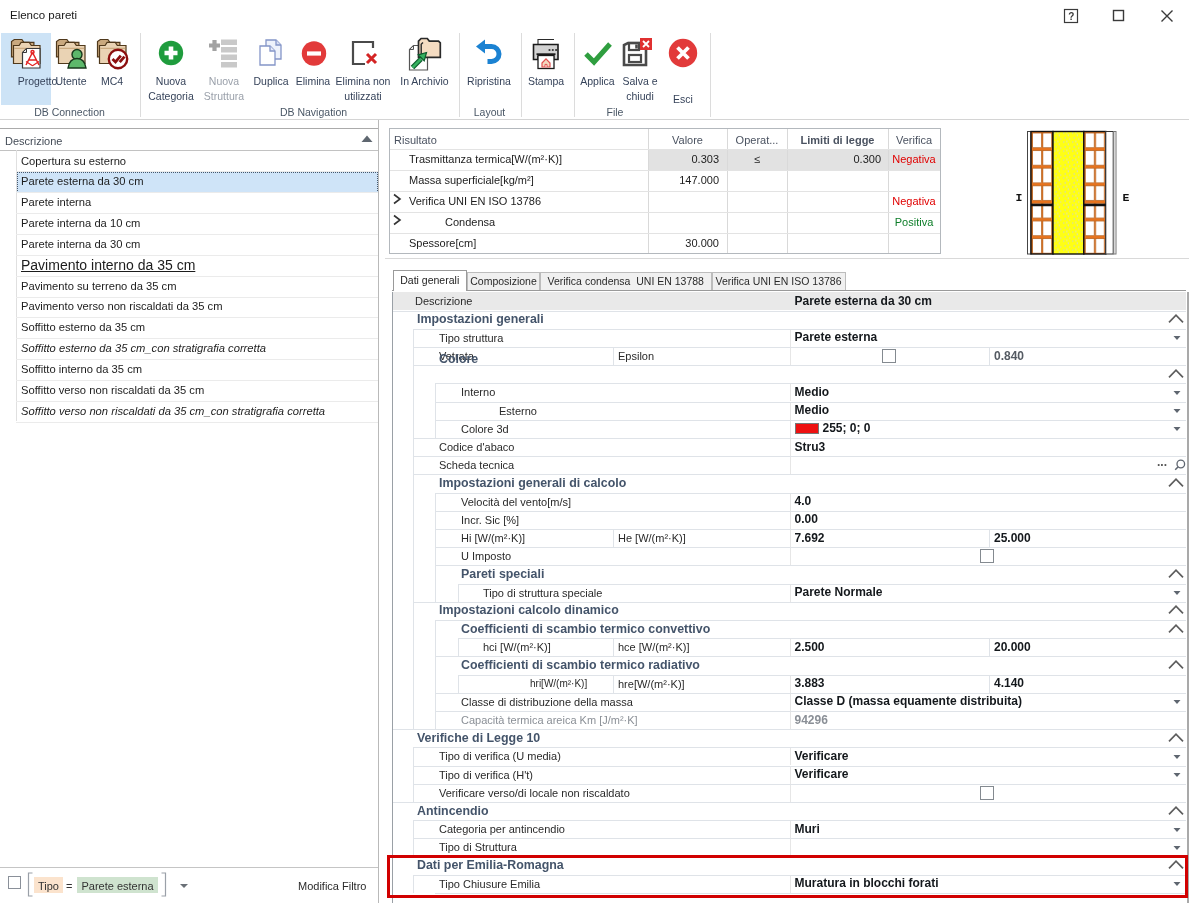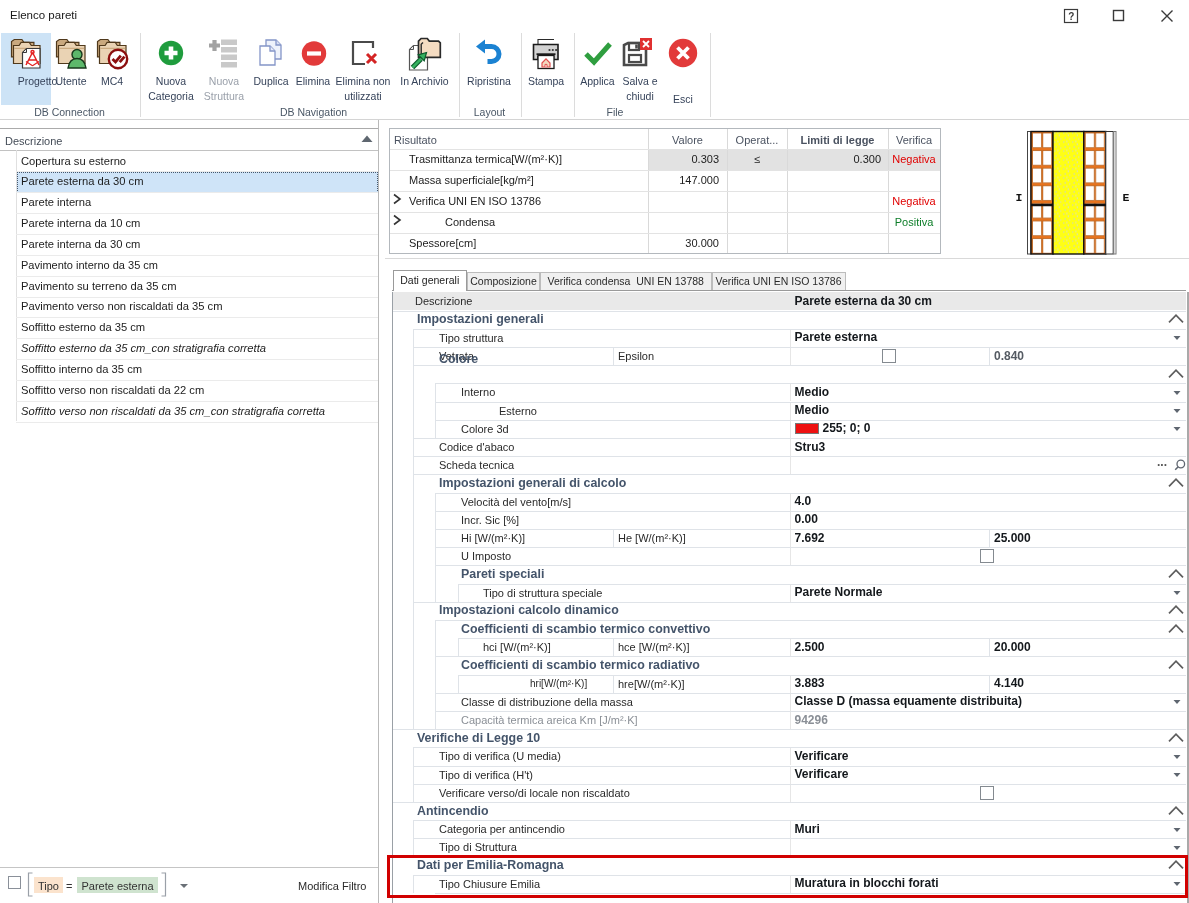--- a/index.html
+++ b/index.html
@@ -144,33 +144,33 @@
 <div class="ab" style="left:16px;top:171.45px;width:362px;height:1px;background:#ebebeb;"></div>
 <div class="ab" style="left:16.5px;top:171.95px;width:361px;height:20.85px;background:#cfe4f8;border:1px dotted #46586d;box-sizing:border-box;"></div>
 <div class="ab" style="left:21px;top:174.375px;font-size:11.2px;color:#1c1c1c;line-height:15.2px;white-space:nowrap;">Parete esterna da 30 cm</div>
 <div class="ab" style="left:16px;top:192.3px;width:362px;height:1px;background:#ebebeb;"></div>
 <div class="ab" style="left:21px;top:195.225px;font-size:11.2px;color:#1c1c1c;line-height:15.2px;white-space:nowrap;">Parete interna</div>
 <div class="ab" style="left:16px;top:213.15px;width:362px;height:1px;background:#ebebeb;"></div>
 <div class="ab" style="left:21px;top:216.075px;font-size:11.2px;color:#1c1c1c;line-height:15.2px;white-space:nowrap;">Parete interna da 10 cm</div>
 <div class="ab" style="left:16px;top:234px;width:362px;height:1px;background:#ebebeb;"></div>
 <div class="ab" style="left:21px;top:236.925px;font-size:11.2px;color:#1c1c1c;line-height:15.2px;white-space:nowrap;">Parete interna da 30 cm</div>
 <div class="ab" style="left:16px;top:254.85px;width:362px;height:1px;background:#ebebeb;"></div>
-<div class="ab" style="left:21px;top:257.775px;font-size:11px;color:#1c1c1c;line-height:15.2px;white-space:nowrap;">Pavimento interno da 35 cm</div>
+<div class="ab" style="left:21px;top:257.775px;font-size:14px;color:#1c1c1c;line-height:15.2px;white-space:nowrap;text-decoration:underline;">Pavimento interno da 35 cm</div>
 <div class="ab" style="left:16px;top:275.7px;width:362px;height:1px;background:#ebebeb;"></div>
 <div class="ab" style="left:21px;top:278.625px;font-size:11.2px;color:#1c1c1c;line-height:15.2px;white-space:nowrap;">Pavimento su terreno da 35 cm</div>
 <div class="ab" style="left:16px;top:296.55px;width:362px;height:1px;background:#ebebeb;"></div>
 <div class="ab" style="left:21px;top:299.475px;font-size:11.2px;color:#1c1c1c;line-height:15.2px;white-space:nowrap;">Pavimento verso non riscaldati da 35 cm</div>
 <div class="ab" style="left:16px;top:317.4px;width:362px;height:1px;background:#ebebeb;"></div>
 <div class="ab" style="left:21px;top:320.325px;font-size:11.2px;color:#1c1c1c;line-height:15.2px;white-space:nowrap;">Soffitto esterno da 35 cm</div>
 <div class="ab" style="left:16px;top:338.25px;width:362px;height:1px;background:#ebebeb;"></div>
 <div class="ab" style="left:21px;top:341.175px;font-size:11.2px;color:#1c1c1c;line-height:15.2px;white-space:nowrap;font-style:italic;">Soffitto esterno da 35 cm_con stratigrafia corretta</div>
 <div class="ab" style="left:16px;top:359.1px;width:362px;height:1px;background:#ebebeb;"></div>
 <div class="ab" style="left:21px;top:362.025px;font-size:11.2px;color:#1c1c1c;line-height:15.2px;white-space:nowrap;">Soffitto interno da 35 cm</div>
 <div class="ab" style="left:16px;top:379.95px;width:362px;height:1px;background:#ebebeb;"></div>
-<div class="ab" style="left:21px;top:382.875px;font-size:11.2px;color:#1c1c1c;line-height:15.2px;white-space:nowrap;">Soffitto verso non riscaldati da 22 cm</div>
+<div class="ab" style="left:21px;top:382.875px;font-size:11.2px;color:#1c1c1c;line-height:15.2px;white-space:nowrap;">Soffitto verso non riscaldati da 35 cm</div>
 <div class="ab" style="left:16px;top:400.8px;width:362px;height:1px;background:#ebebeb;"></div>
 <div class="ab" style="left:21px;top:403.725px;font-size:11.2px;color:#1c1c1c;line-height:15.2px;white-space:nowrap;font-style:italic;">Soffitto verso non riscaldati da 35 cm_con stratigrafia corretta</div>
 <div class="ab" style="left:16px;top:421.65px;width:362px;height:1px;background:#ebebeb;"></div>
 <div class="ab" style="left:0;top:866.5px;width:378px;height:1px;background:#c5c5c5;"></div>
 <div class="ab" style="left:8px;top:876px;width:13px;height:13px;border:1px solid #8a9099;background:#fff;box-sizing:border-box;"></div>
 <svg class="ab" style="left:26px;top:872px" width="142" height="25" viewBox="0 0 142 25">
     <g stroke="#9aa0a8" stroke-width="1.2" fill="none">
       <path d="M6.5,1 h-4 v23 h4 M135.5,1 h4 v23 h-4"></path>
     </g>
   </svg>

